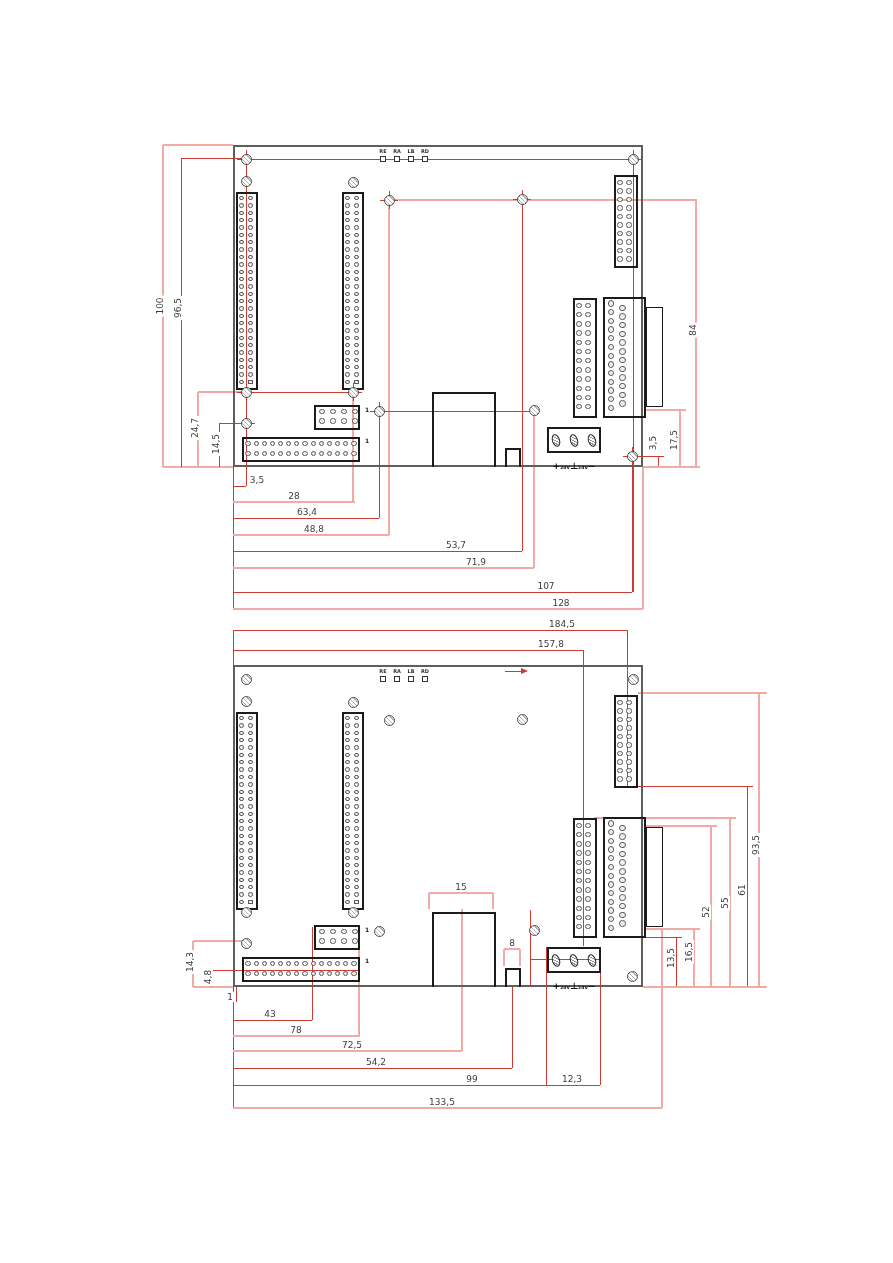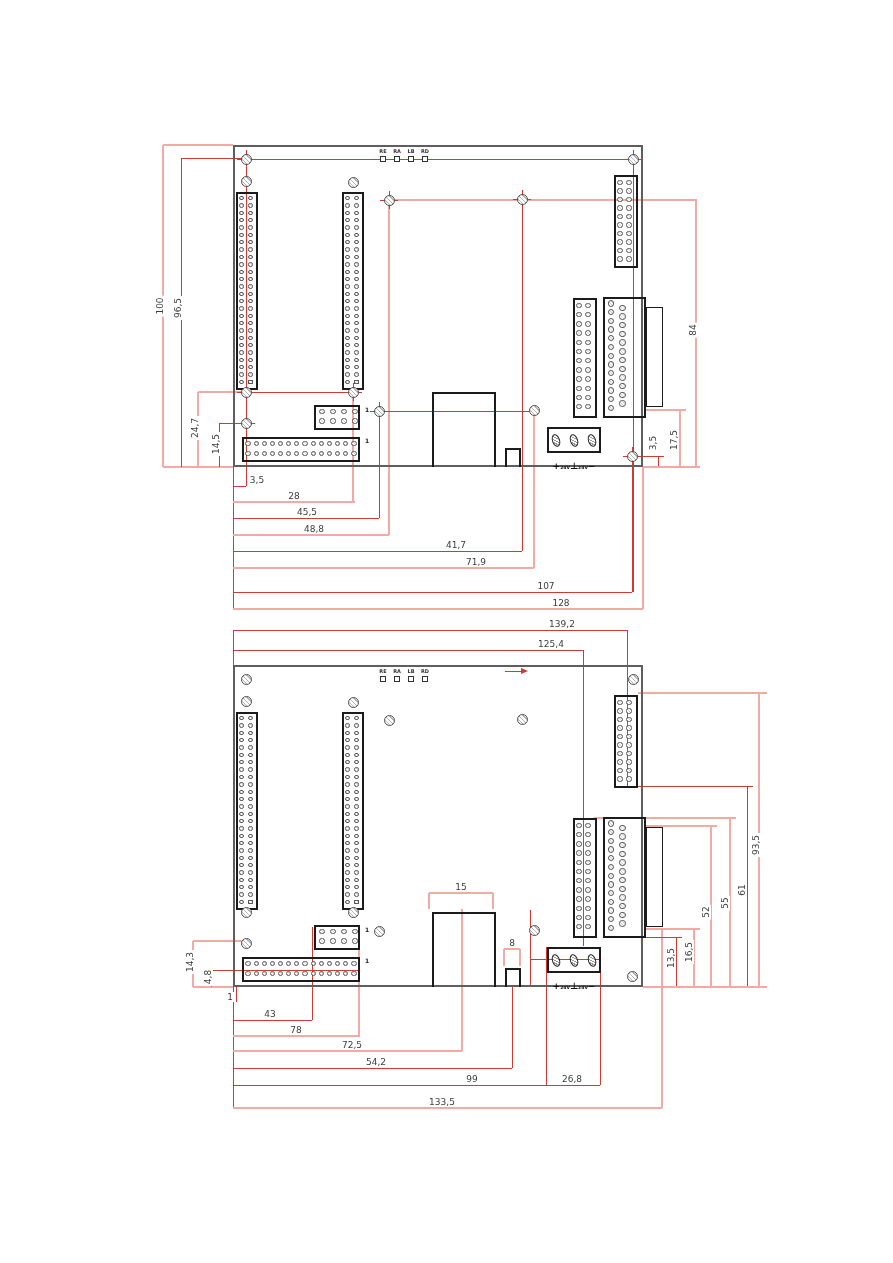--- a/index.html
+++ b/index.html
@@ -52,27 +52,27 @@
     <div class="lbl lblr" style="left: 216px; top: 444px;">14,5</div>
     <div class="ln red" style="left: 233px; top: 485.5px; width: 13px; height: 1px;"></div>
     <div class="ln red" style="left: 245.5px; top: 423px; width: 1px; height: 63px;"></div>
     <div class="ln red" style="left: 232.5px; top: 467px; width: 1px; height: 143px;"></div>
     <div class="lbl" style="left: 257px; top: 480px;">3,5</div>
     <div class="ln pink" style="left: 233px; top: 501px; width: 122px; height: 2px;"></div>
     <div class="ln pink" style="left: 352px; top: 393px; width: 2px; height: 109px;"></div>
     <div class="lbl" style="left: 294px; top: 496px;">28</div>
     <div class="ln red" style="left: 233px; top: 517.5px; width: 146px; height: 1px;"></div>
     <div class="ln red" style="left: 378.5px; top: 411px; width: 1px; height: 107px;"></div>
-    <div class="lbl" style="left: 307px; top: 512px;">45,5</div>
+    <div class="lbl" style="left: 307px; top: 512px;">63,4</div>
     <div class="ln pink" style="left: 233px; top: 534px; width: 156px; height: 2px;"></div>
     <div class="ln pink" style="left: 388px; top: 200px; width: 2px; height: 335px;"></div>
     <div class="lbl" style="left: 314px; top: 529px;">48,8</div>
     <div class="ln red" style="left: 233px; top: 550.5px; width: 289px; height: 1px;"></div>
     <div class="ln red" style="left: 521.5px; top: 199px; width: 1px; height: 352px;"></div>
-    <div class="lbl" style="left: 456px; top: 545px;">41,7</div>
+    <div class="lbl" style="left: 456px; top: 545px;">53,7</div>
     <div class="ln pink" style="left: 233px; top: 567px; width: 301px; height: 2px;"></div>
     <div class="ln pink" style="left: 533px; top: 411px; width: 2px; height: 157px;"></div>
     <div class="lbl" style="left: 476px; top: 562px;">71,9</div>
     <div class="ln red" style="left: 233px; top: 591.5px; width: 399px; height: 1px;"></div>
     <div class="ln red" style="left: 631.5px; top: 456px; width: 1px; height: 136px;"></div>
     <div class="lbl" style="left: 546px; top: 586px;">107</div>
     <div class="ln pink" style="left: 233px; top: 608px; width: 410px; height: 2px;"></div>
     <div class="ln pink" style="left: 642px; top: 467px; width: 2px; height: 142px;"></div>
     <div class="lbl" style="left: 561px; top: 603px;">128</div>
     <div class="ln red" style="left: 657.5px; top: 456px; width: 1px; height: 11px;"></div>
@@ -351,24 +351,24 @@
     <div class="ln red" style="left: 237px; top: 422.5px; width: 18px; height: 1px;"></div>
     <div class="ln red" style="left: 245.5px; top: 414px; width: 1px; height: 18px;"></div>
     <div class="hole" style="left: 240.5px; top: 417.5px; width: 11px; height: 11px;"></div>
     <div class="hole" style="left: 528.5px; top: 404.5px; width: 11px; height: 11px;"></div>
     <div class="ln red" style="left: 623px; top: 455.5px; width: 18px; height: 1px;"></div>
     <div class="ln red" style="left: 631.5px; top: 447px; width: 1px; height: 18px;"></div>
     <div class="hole" style="left: 626.5px; top: 450.5px; width: 11px; height: 11px;"></div>
     <div class="ln red" style="left: 233px; top: 629.5px; width: 394px; height: 1px;"></div>
     <div class="ln red" style="left: 626.5px; top: 630px; width: 1px; height: 156px;"></div>
     <div class="ln red" style="left: 232.5px; top: 630px; width: 1px; height: 35px;"></div>
-    <div class="lbl" style="left: 562px; top: 624px;">139,2</div>
+    <div class="lbl" style="left: 562px; top: 624px;">184,5</div>
     <div class="ln red" style="left: 233px; top: 649.5px; width: 350px; height: 1px;"></div>
     <div class="ln red" style="left: 582.5px; top: 650px; width: 1px; height: 296px;"></div>
-    <div class="lbl" style="left: 551px; top: 644px;">125,4</div>
+    <div class="lbl" style="left: 551px; top: 644px;">157,8</div>
     <div class="ln pink" style="left: 192px; top: 941px; width: 2px; height: 46px;"></div>
     <div class="ln pink" style="left: 193px; top: 940px; width: 50px; height: 2px;"></div>
     <div class="ln pink" style="left: 193px; top: 986px; width: 40px; height: 2px;"></div>
     <div class="lbl lblr" style="left: 190px; top: 962px;">14,3</div>
     <div class="ln red" style="left: 210.5px; top: 970px; width: 1px; height: 17px;"></div>
     <div class="ln red" style="left: 211px; top: 969.5px; width: 149px; height: 1px;"></div>
     <div class="lbl lblr" style="left: 208px; top: 977px;">4,8</div>
     <div class="ln red" style="left: 235.5px; top: 987px; width: 1px; height: 15px;"></div>
     <div class="ln red" style="left: 232.5px; top: 987px; width: 1px; height: 121px;"></div>
     <div class="lbl" style="left: 230px; top: 997px;">1</div>
@@ -382,21 +382,21 @@
     <div class="ln pink" style="left: 461px; top: 909px; width: 2px; height: 142px;"></div>
     <div class="lbl" style="left: 352px; top: 1045px;">72,5</div>
     <div class="ln red" style="left: 233px; top: 1067.5px; width: 279px; height: 1px;"></div>
     <div class="ln red" style="left: 511.5px; top: 985px; width: 1px; height: 83px;"></div>
     <div class="lbl" style="left: 376px; top: 1062px;">54,2</div>
     <div class="ln red" style="left: 233px; top: 1084.5px; width: 313px; height: 1px;"></div>
     <div class="ln red" style="left: 545.5px; top: 947px; width: 1px; height: 138px;"></div>
     <div class="lbl" style="left: 472px; top: 1079px;">99</div>
     <div class="ln red" style="left: 546px; top: 1084.5px; width: 54px; height: 1px;"></div>
     <div class="ln red" style="left: 599.5px; top: 947px; width: 1px; height: 138px;"></div>
-    <div class="lbl" style="left: 572px; top: 1079px;">26,8</div>
+    <div class="lbl" style="left: 572px; top: 1079px;">12,3</div>
     <div class="ln pink" style="left: 233px; top: 1107px; width: 429px; height: 2px;"></div>
     <div class="ln pink" style="left: 661px; top: 929px; width: 2px; height: 179px;"></div>
     <div class="lbl" style="left: 442px; top: 1102px;">133,5</div>
     <div class="ln pink" style="left: 429px; top: 892px; width: 64px; height: 2px;"></div>
     <div class="ln pink" style="left: 428px; top: 893px; width: 2px; height: 16px;"></div>
     <div class="ln pink" style="left: 492px; top: 893px; width: 2px; height: 16px;"></div>
     <div class="lbl" style="left: 461px; top: 887px;">15</div>
     <div class="ln pink" style="left: 504px; top: 948px; width: 16px; height: 2px;"></div>
     <div class="ln pink" style="left: 503px; top: 949px; width: 2px; height: 17px;"></div>
     <div class="ln pink" style="left: 519px; top: 949px; width: 2px; height: 17px;"></div>

